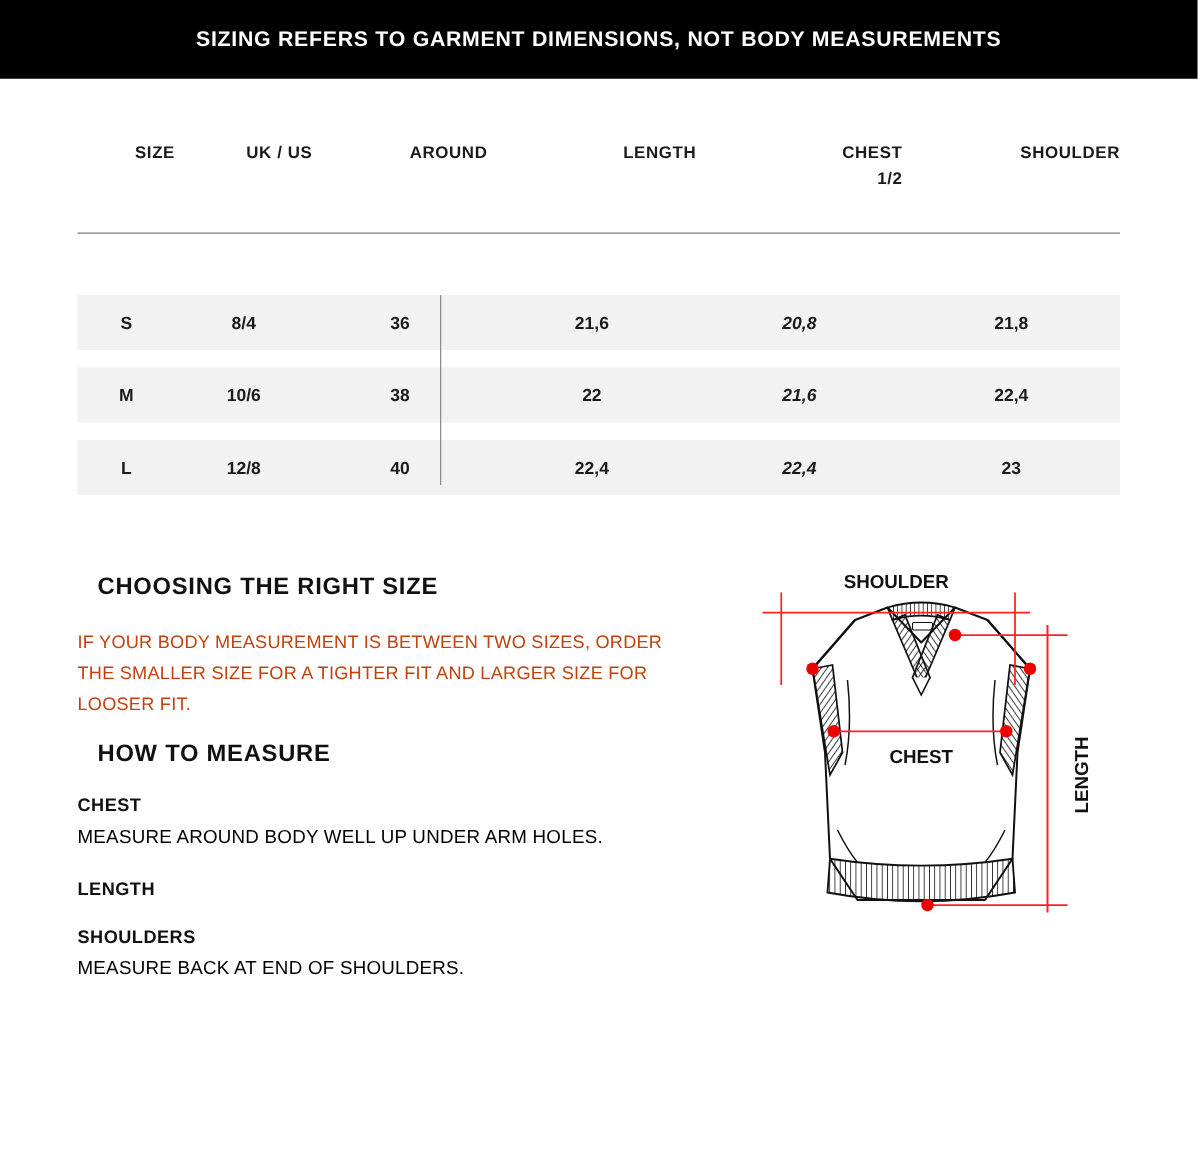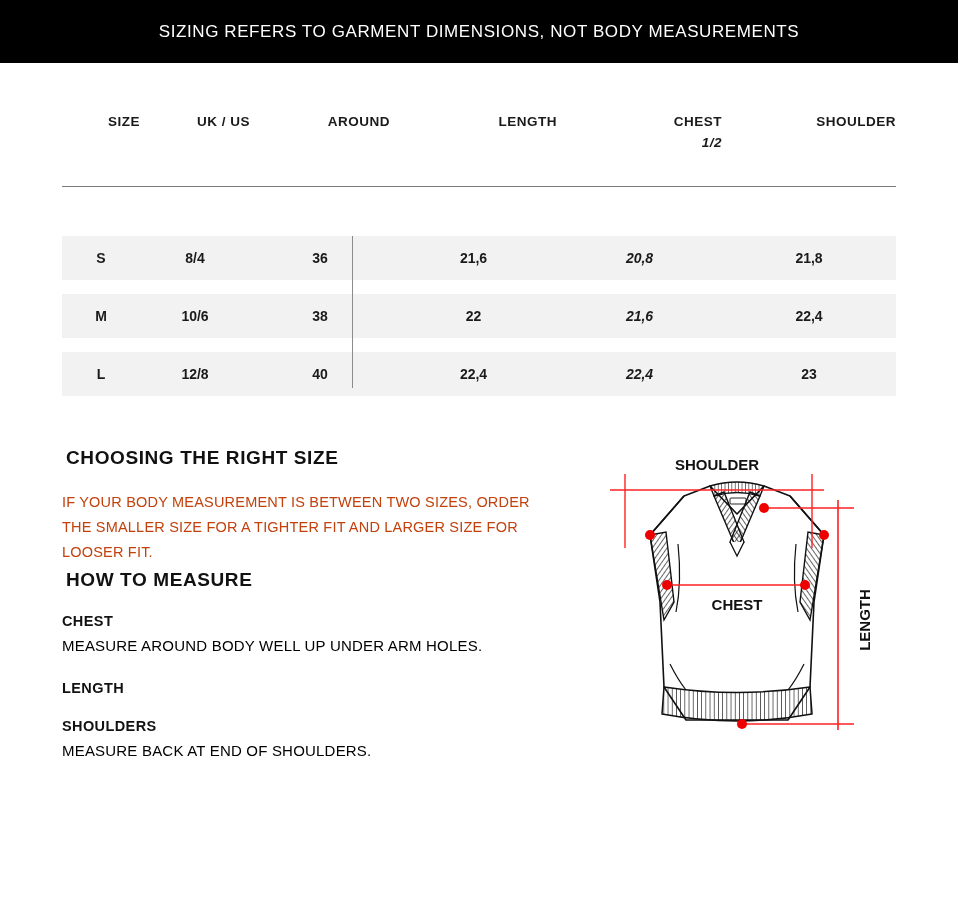--- a/index.html
+++ b/index.html
@@ -23,21 +23,21 @@
     width: 958px;
     height: 63px;
     background: #000000;
     display: flex;
     align-items: center;
     justify-content: center;
   }
   .banner-title {
     color: #ffffff;
     font-size: 17px;
-    font-weight: normal;
+    font-weight: bold;
     letter-spacing: 0.6px;
     white-space: nowrap;
     text-align: center;
   }
 
   
   .table-wrap {
     position: absolute;
     left: 62px;
     top: 95px;
@@ -58,21 +58,20 @@
   }
   table.size-table th {
     height: 60px;
     vertical-align: top;
     padding-top: 19px;
     letter-spacing: 0.5px;
   }
   th .hdr-line2 {
     display: block;
     margin-top: 6px;
-    font-style: italic;
   }
   
   col.c-size     { width: 78px; }
   col.c-ukus     { width: 110px; }
   col.c-europe   { width: 140px; }
   col.c-length   { width: 167px; }
   col.c-chest    { width: 165px; }
   col.c-shoulder { width: 174px; }
 
   .hdr-rule {
@@ -123,21 +122,21 @@
   }
 
   
   .info {
     position: absolute;
     left: 62px;
     top: 443px;
     width: 500px;
   }
   .info h2 {
-    margin: 4px;
+    margin: 16px;
     font-size: 19px;
     font-weight: bold;
     letter-spacing: 0.6px;
     color: #111111;
   }
   .info p.body {
     margin: 21px 0 0 0;
     font-size: 14.5px;
     line-height: 25px;
     letter-spacing: 0.2px;

